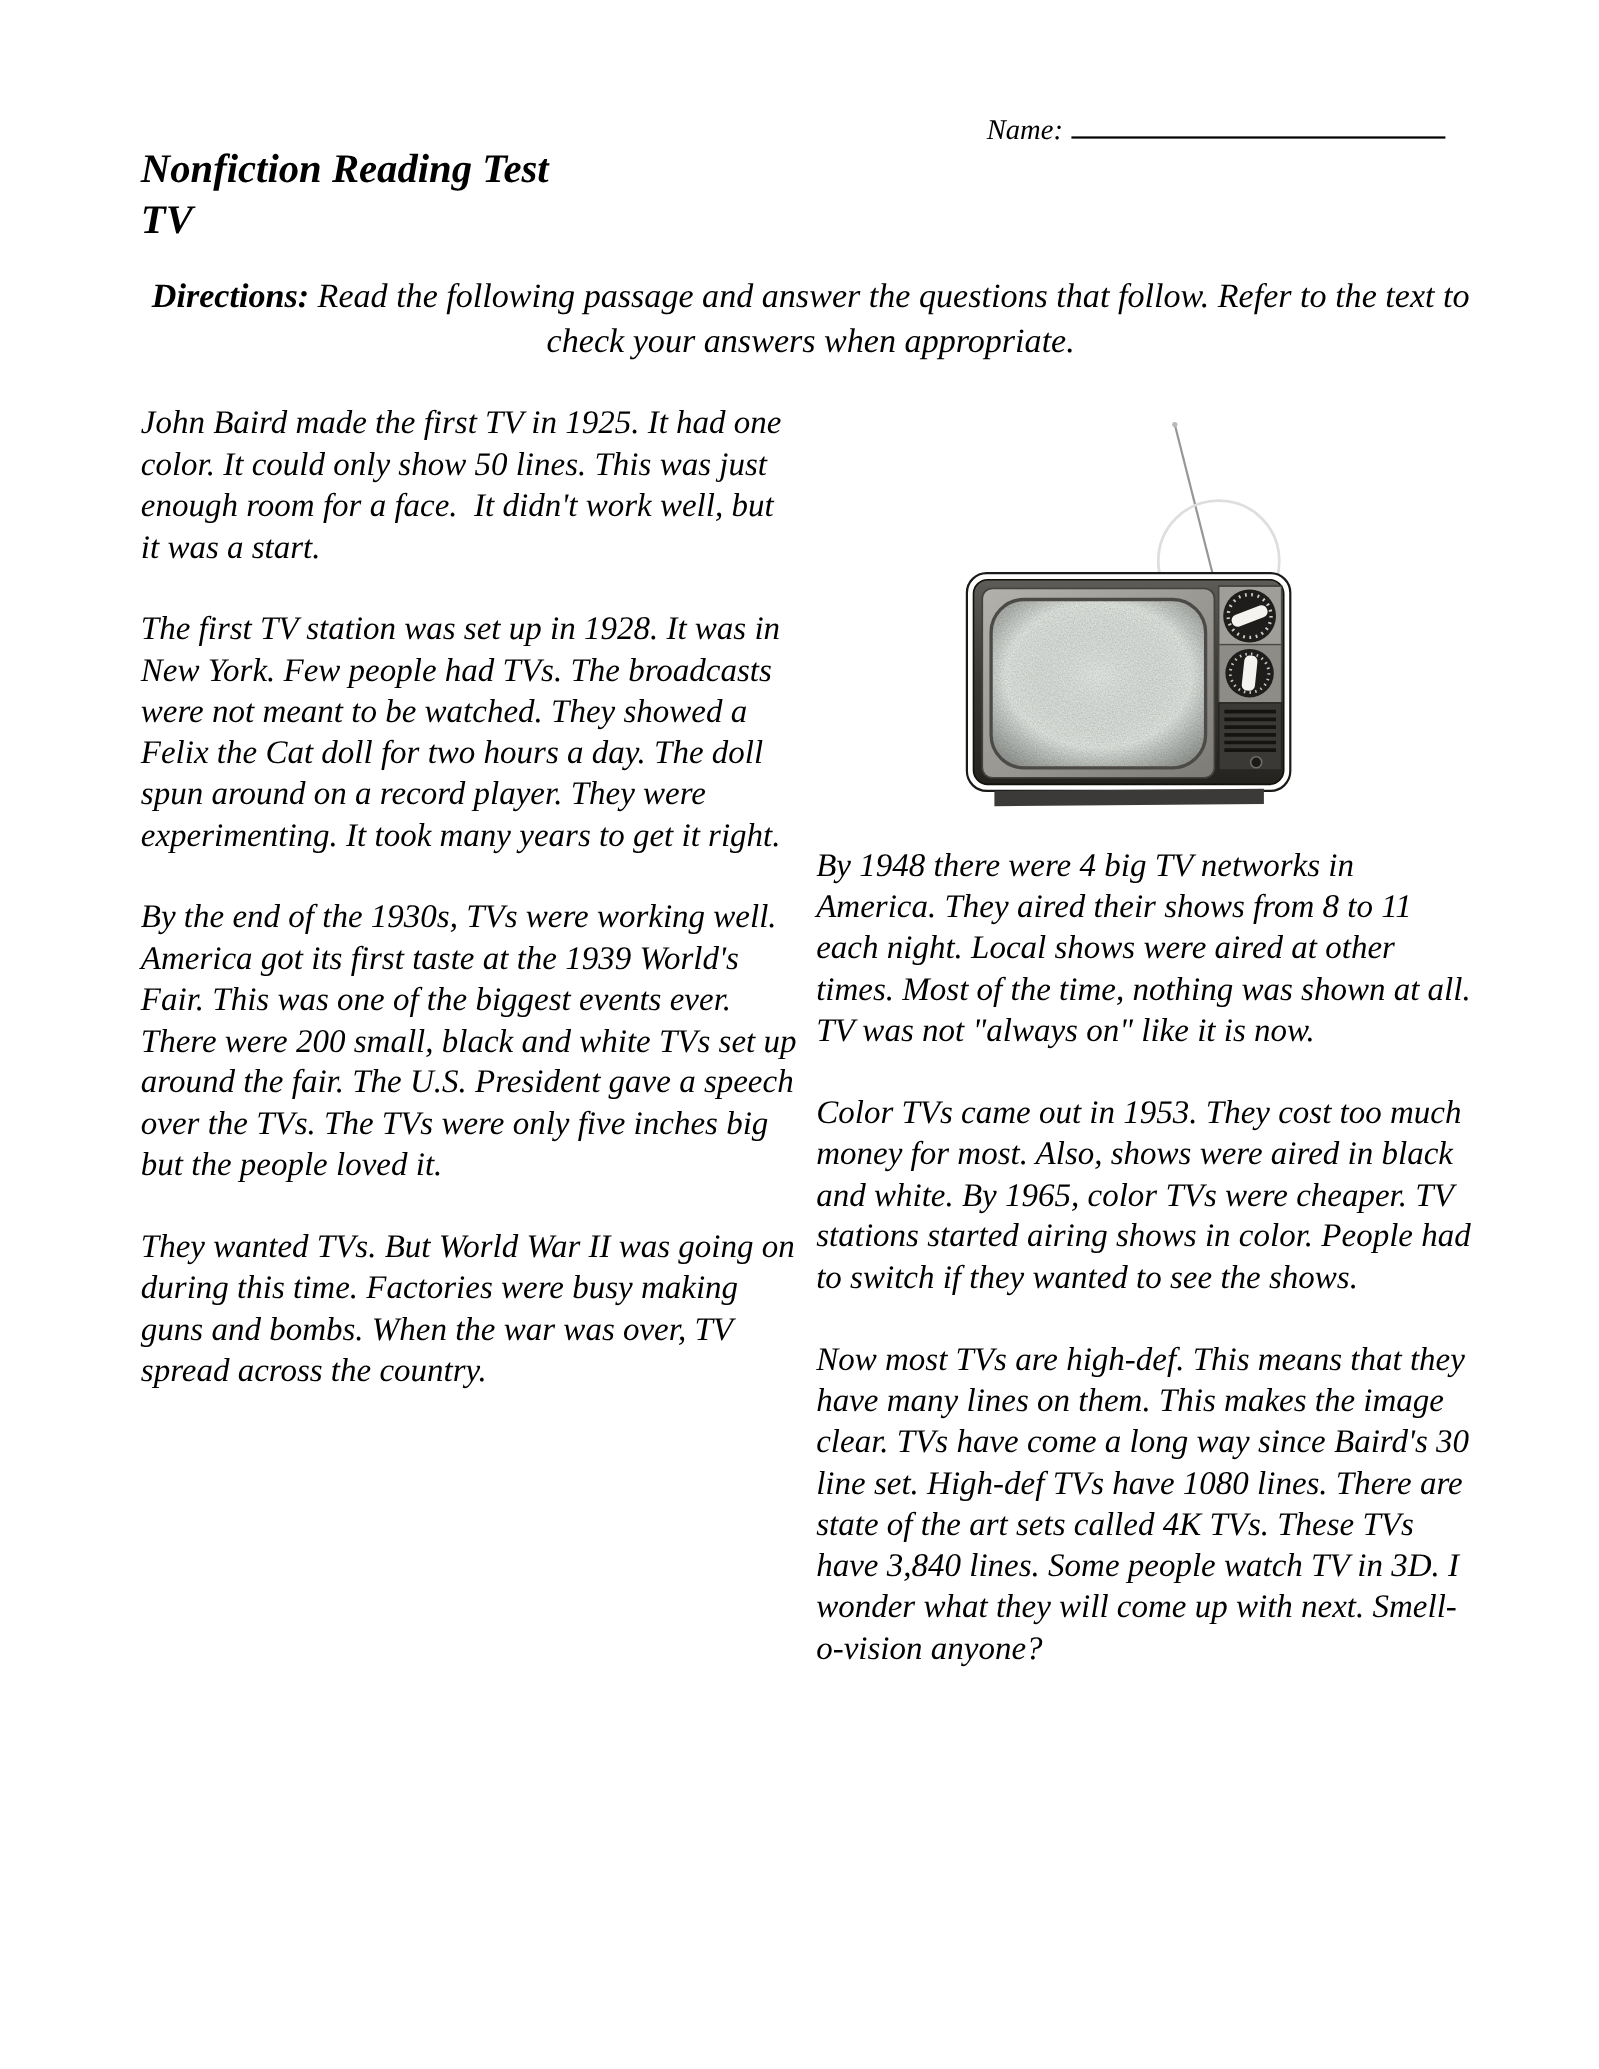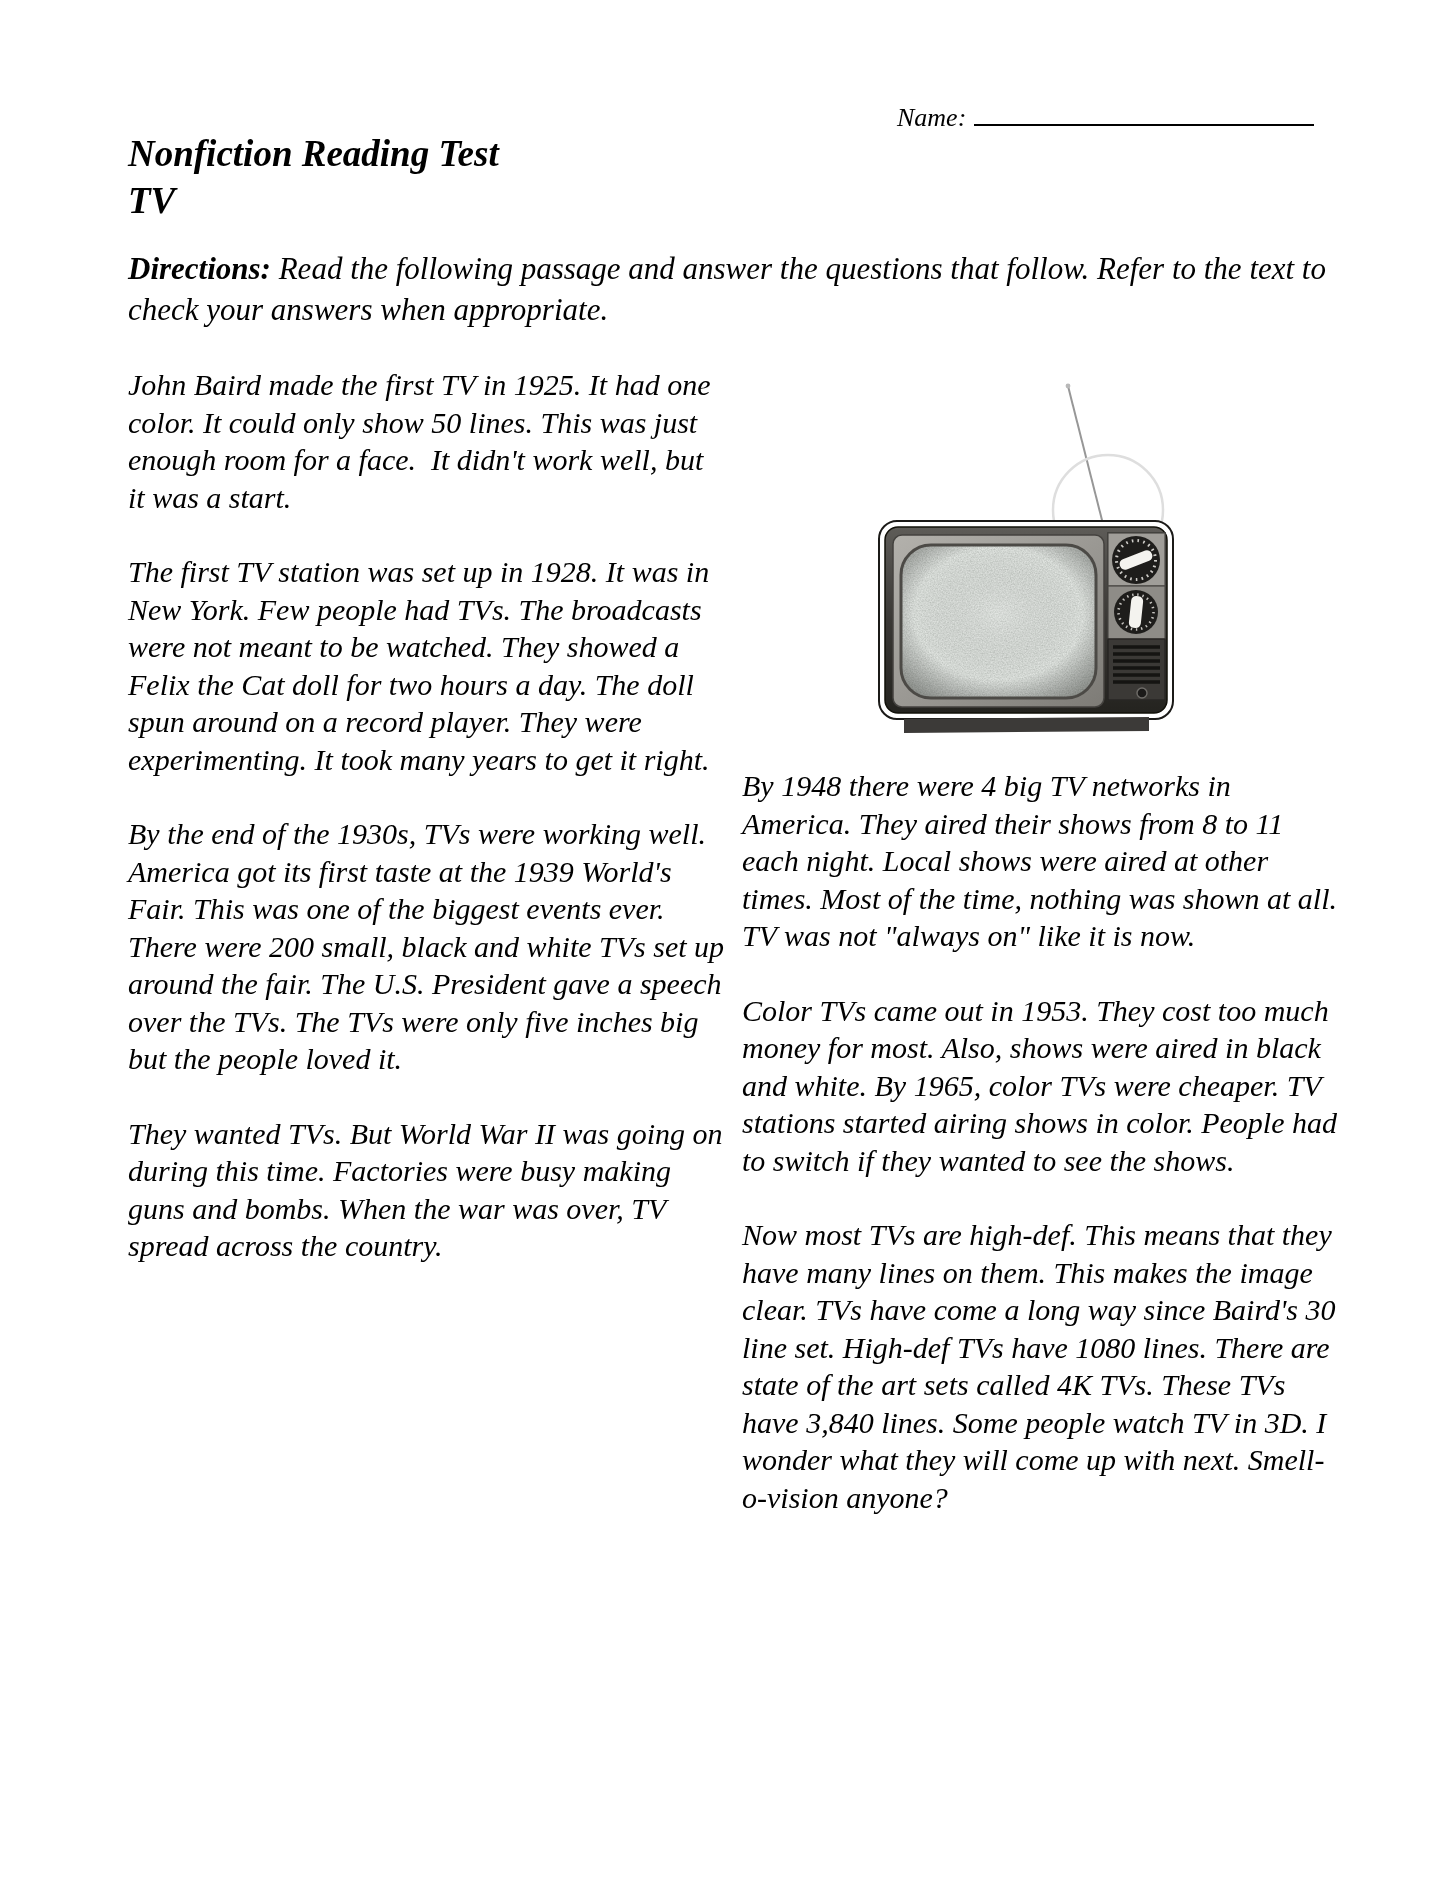--- a/index.html
+++ b/index.html
@@ -36,20 +36,21 @@
     font-weight:bold;
     line-height:47px;
   }
   .directions{
     position:absolute;
     left:128px;
     top:248px;
     width:1218px;
     font-size:31px;
     line-height:41px;
+    text-align:center;
   }
   .directions .dir-label{font-weight:bold;}
   .columns{
     position:absolute;
     left:128px;
     top:366px;
     width:1218px;
     display:flex;
   }
   .col-left{width:597px; margin-right:17px;}

